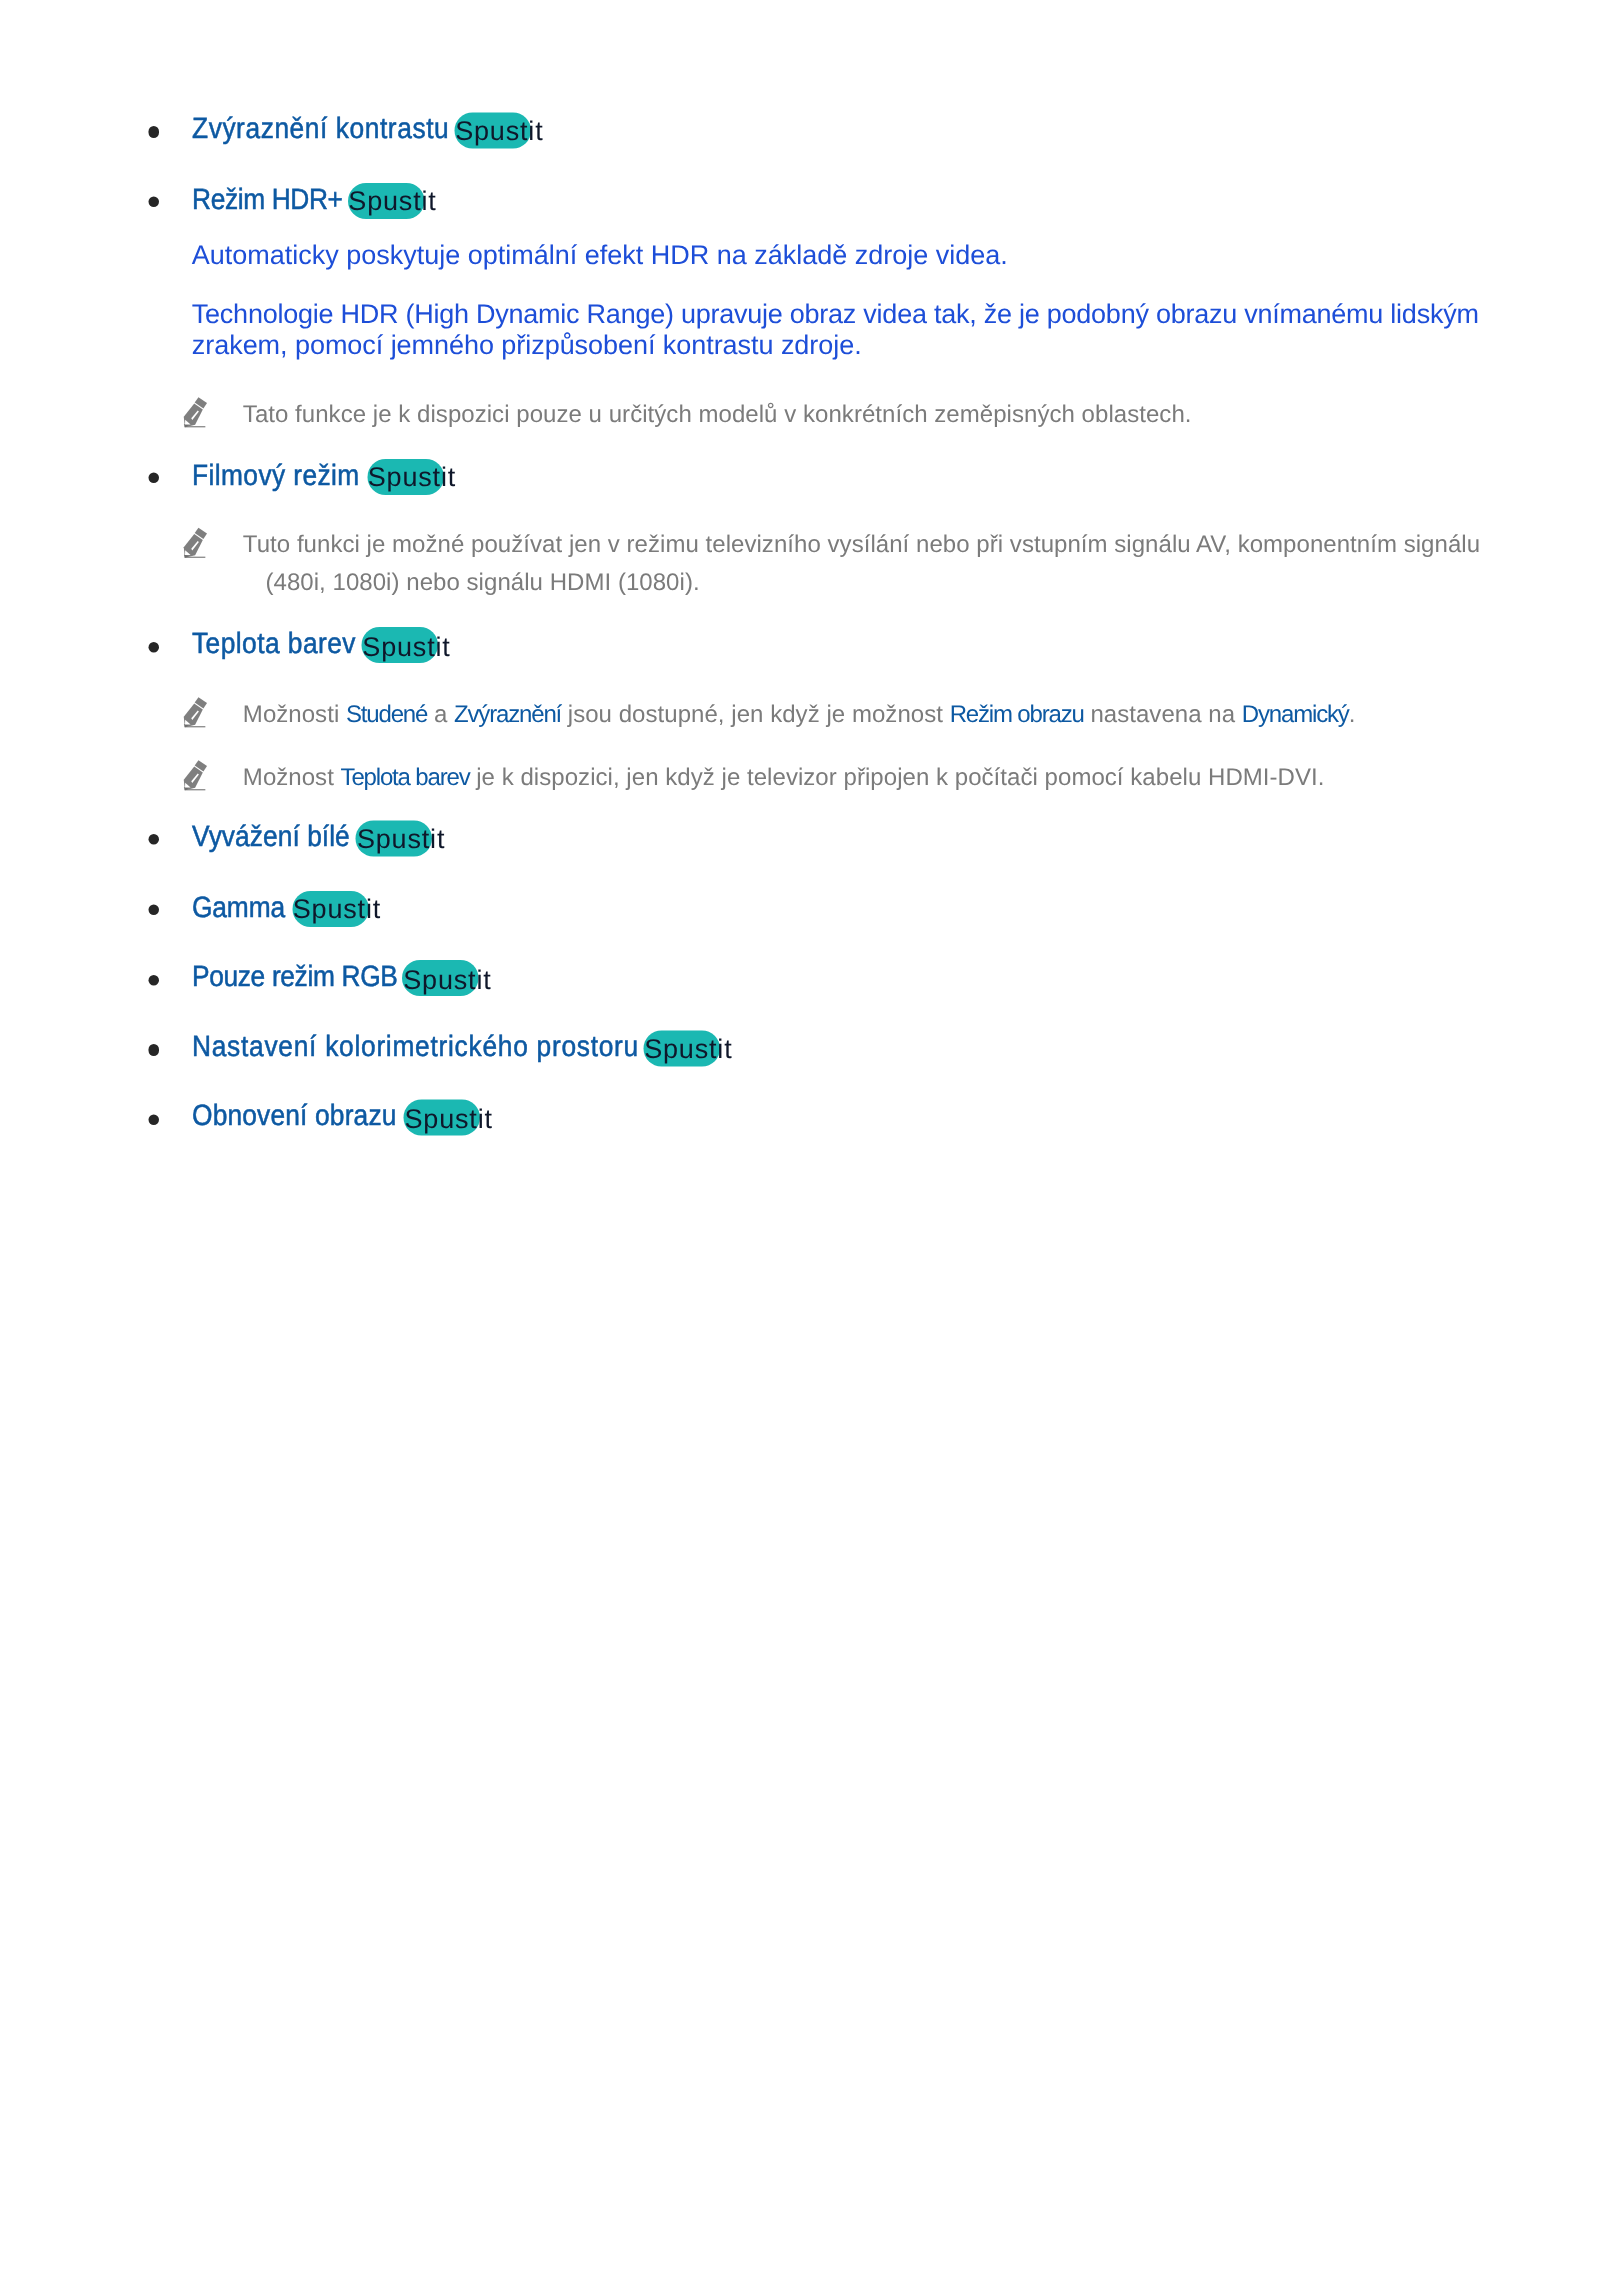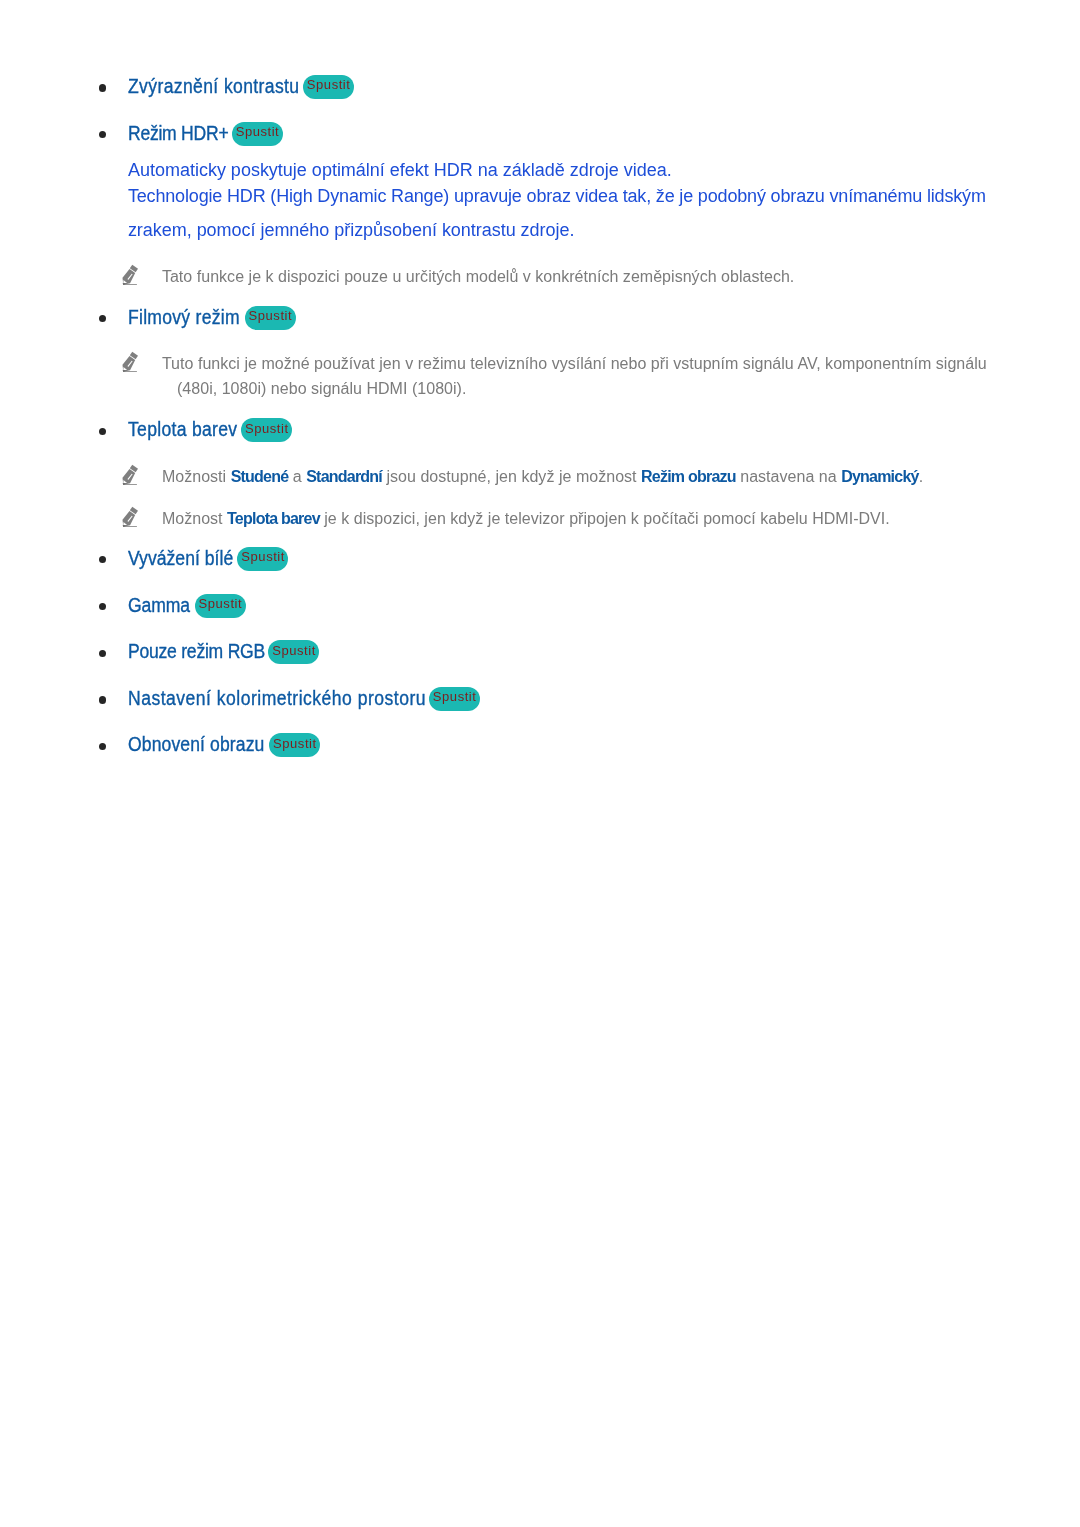--- a/index.html
+++ b/index.html
@@ -22,33 +22,33 @@
     position:absolute; color:#0d59a2; font-size:19.5px; font-weight:400;
     line-height:1; white-space:nowrap;
     transform:scaleX(0.90); transform-origin:0 0;
     -webkit-text-stroke:0.35px #0d59a2;
   }
   .badge {
     position:absolute; background:#1bb8b2; border-radius:12px;
     height:24px; width:51px; box-sizing:border-box;
   }
   .badge i { font-style:normal; position:absolute; left:0;
-             width:51px; color:#7f1d1d;
-             font-size:13px; letter-spacing:0.55px; font-weight:400;
+             width:51px; color:#0f172a;
+             font-size:18px; letter-spacing:0.55px; font-weight:400;
              white-space:nowrap; text-align:center; text-indent:0.55px;
              line-height:1; }
 
   
   .para { position:absolute; color:#1d4ed8; font-size:18px; line-height:1;
           white-space:nowrap; }
 
   
   .note { position:absolute; color:#7b7b7b; font-size:16px; line-height:1;
           white-space:nowrap; letter-spacing:0.032px; }
-  .note b { color:#0d59a2; font-weight:700; letter-spacing:-0.78px; }
+  .note b { color:#0d59a2; font-weight:400; letter-spacing:-0.78px; }
   .note-icon { position:absolute; left:121px; width:18px; height:22px; }
 
   .footer { position:absolute; left:0; width:1080px; text-align:center;
             color:#58585a; font-size:18px; letter-spacing:-0.45px; line-height:1; }
 </style>
 </head>
 <body>
 
 <div class="page">
   <div id="content">
@@ -63,21 +63,21 @@
         <span class="bullet-dot" style="top:130.85px"></span>
         <span class="h-title" style="left:127.9px;top:123.63837500000001px;letter-spacing:-0.276px">Režim HDR+</span>
         <span class="badge" style="left:231.7px;top:121.55px">
           <i style="top:3.4987499999999994px">Spustit</i>
         </span>
       </div>
       <div class="blk">
         <span class="para" style="left:127.9px;top:160.9585px;letter-spacing:-0.0045px">Automaticky poskytuje optimální efekt HDR na základě zdroje videa.</span>
       </div>
       <div class="blk">
-        <span class="para" style="left:127.9px;top:187px;letter-spacing:-0.164px">Technologie HDR (High Dynamic Range) upravuje obraz videa tak, že je podobný obrazu vnímanému lidským</span>
+        <span class="para" style="left:127.9px;top:200px;letter-spacing:-0.164px">Technologie HDR (High Dynamic Range) upravuje obraz videa tak, že je podobný obrazu vnímanému lidským</span>
         <span class="para" style="left:127.9px;top:221.3585px;letter-spacing:-0.0325px">zrakem, pomocí jemného přizpůsobení kontrastu zdroje.</span>
       </div>
       <div class="blk">
         <span class="note-icon" style="top:263.8px"><svg viewBox="0 0 18 22" width="18" height="22" aria-hidden="true">
             <g fill="#7f7f7f">
               <path d="M11.3 0.8 L17.0 4.7 L14.6 8.3 L8.8 4.3 Z"></path>
               <path d="M8.5 5.0 L14.2 9.0 L9.1 19.2 L2.3 20.8 L1.5 13.8 Z"></path>
               <rect x="2.1" y="20.1" width="13.8" height="0.8"></rect>
             </g>
             <path d="M1.6 18.7 L4.8 19.9 L2.2 20.9 Z" fill="#6d6d6d"></path>
@@ -118,21 +118,21 @@
         <span class="note-icon" style="top:463.8px"><svg viewBox="0 0 18 22" width="18" height="22" aria-hidden="true">
             <g fill="#7f7f7f">
               <path d="M11.3 0.8 L17.0 4.7 L14.6 8.3 L8.8 4.3 Z"></path>
               <path d="M8.5 5.0 L14.2 9.0 L9.1 19.2 L2.3 20.8 L1.5 13.8 Z"></path>
               <rect x="2.1" y="20.1" width="13.8" height="0.8"></rect>
             </g>
             <path d="M1.6 18.7 L4.8 19.9 L2.2 20.9 Z" fill="#6d6d6d"></path>
             <path d="M2.45 15.9 L6.05 19.0 L2.35 19.0 Z" fill="#ffffff"></path>
             <path d="M10.8 9.7 L11.6 10.3 L7.2 16.0 L6.5 14.9 Z" fill="#ffffff"></path>
           </svg></span>
-        <span class="note" style="left:161.9px;top:469.35200000000003px"><span>Možnosti </span><b>Studené</b><span> a </span><b>Standardní</b><span> jsou dostupné, jen když je možnost </span><b>Režim obrazu</b><span> nastavena na </span><b>Dynamický</b><span>.</span></span>
+        <span class="note" style="left:161.9px;top:469.35200000000003px"><span>Možnosti </span><b>Studené</b><span> a </span><b>Zvýraznění</b><span> jsou dostupné, jen když je možnost </span><b>Režim obrazu</b><span> nastavena na </span><b>Dynamický</b><span>.</span></span>
       </div>
       <div class="blk">
         <span class="note-icon" style="top:505.79999999999995px"><svg viewBox="0 0 18 22" width="18" height="22" aria-hidden="true">
             <g fill="#7f7f7f">
               <path d="M11.3 0.8 L17.0 4.7 L14.6 8.3 L8.8 4.3 Z"></path>
               <path d="M8.5 5.0 L14.2 9.0 L9.1 19.2 L2.3 20.8 L1.5 13.8 Z"></path>
               <rect x="2.1" y="20.1" width="13.8" height="0.8"></rect>
             </g>
             <path d="M1.6 18.7 L4.8 19.9 L2.2 20.9 Z" fill="#6d6d6d"></path>
             <path d="M2.45 15.9 L6.05 19.0 L2.35 19.0 Z" fill="#ffffff"></path>

